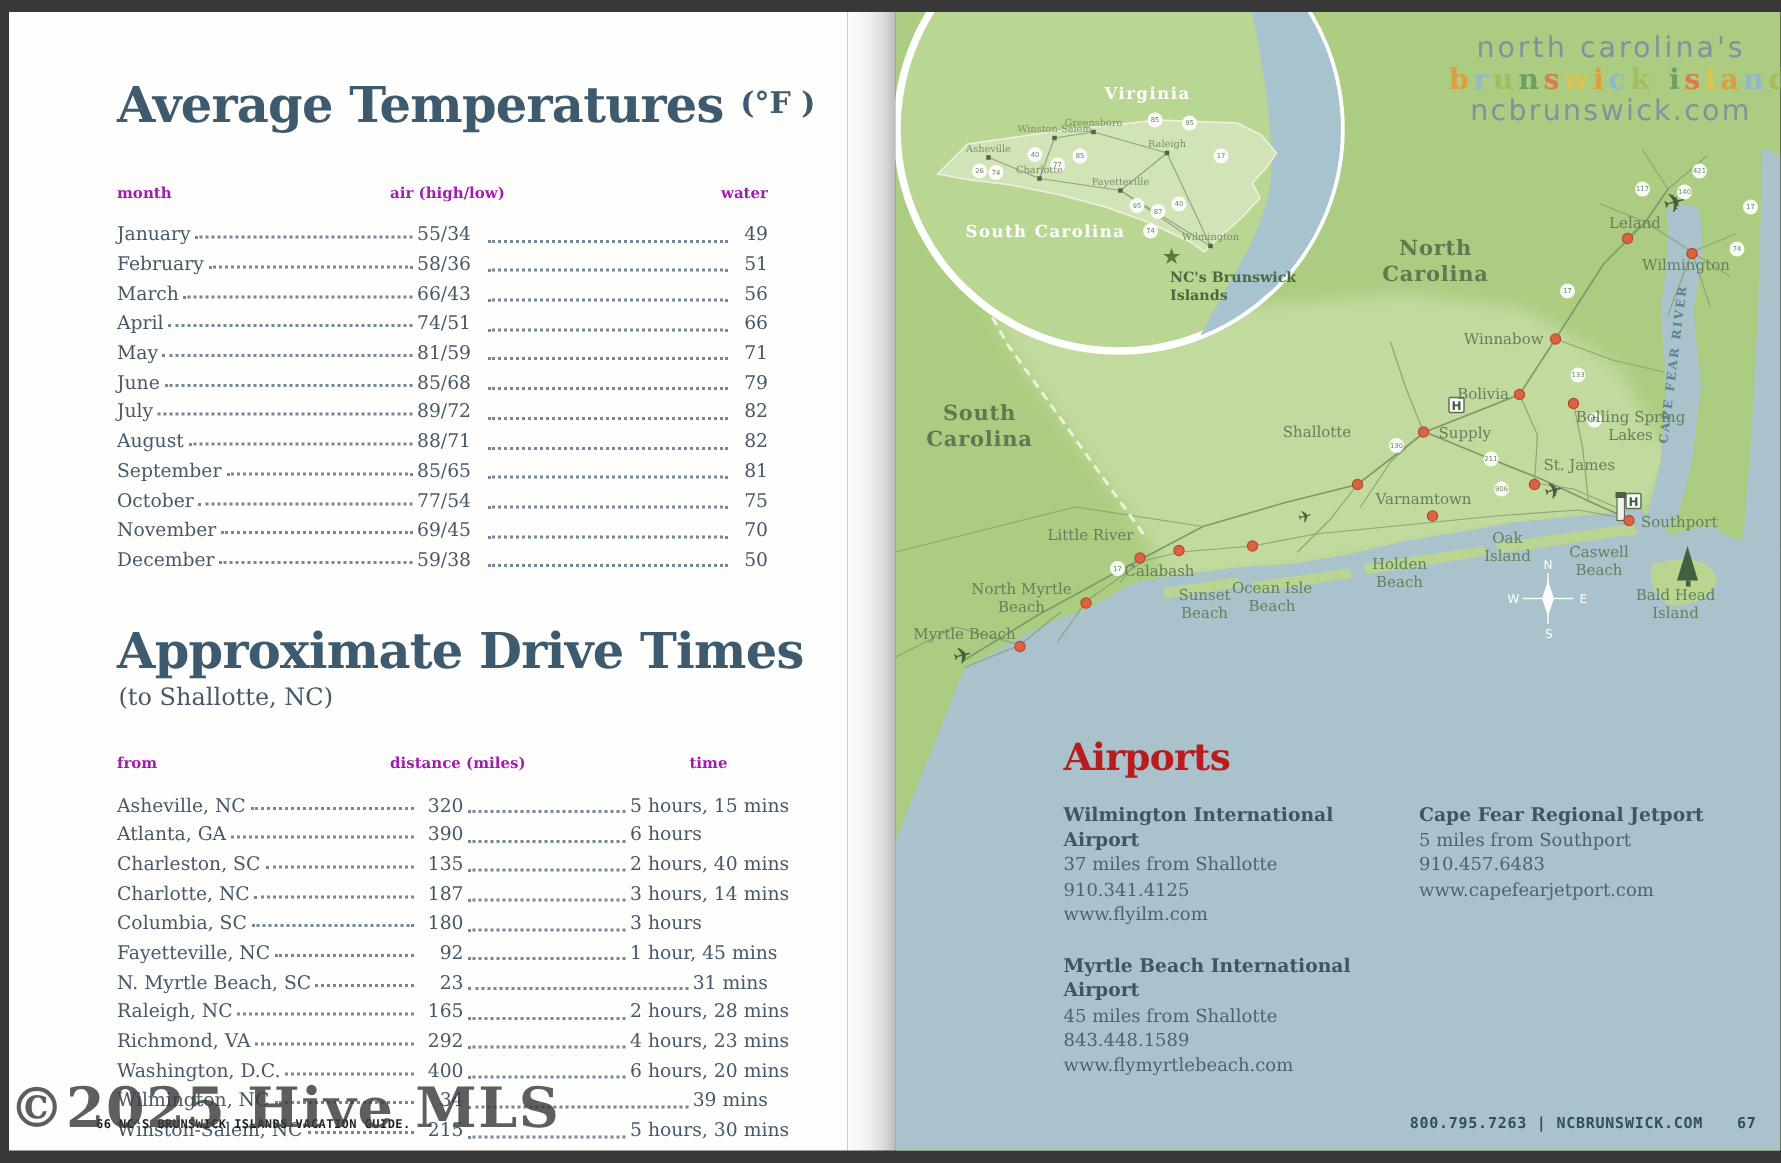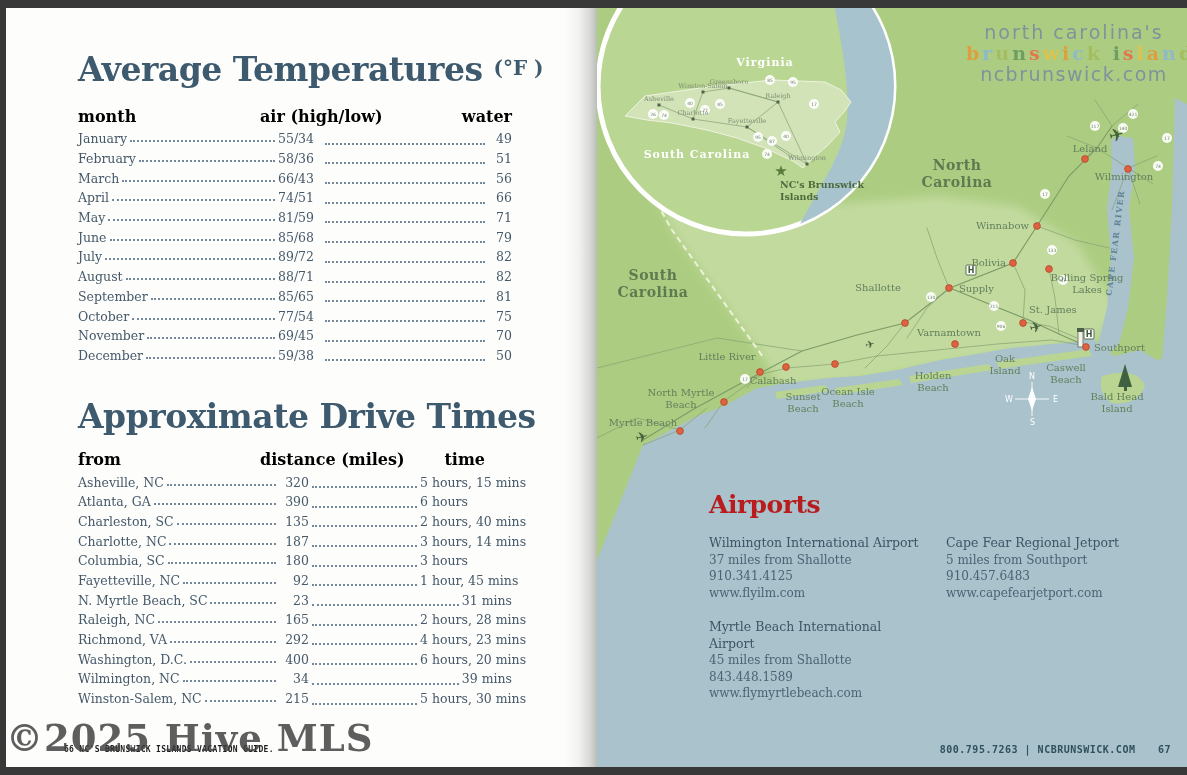--- a/index.html
+++ b/index.html
@@ -13,21 +13,21 @@
     position:absolute;left:6px;top:8px;width:559px;height:759px;
     background:#fdfdfb;
   }
   .page-inner{padding:42px 53px 0 72px;}
   h1.sec-title{
     margin:0;color:#3e5a6e;font-weight:700;
     font-size:33px;letter-spacing:-0.5px;line-height:40px;white-space:nowrap;
   }
   h1.sec-title .unit{font-size:20px;position:relative;top:-6px;letter-spacing:0;}
   .subtitle{color:#46596a;font-size:16px;margin:1px 0 0 1px;}
-  .thead{position:relative;height:22px;margin-top:13px;font-weight:700;font-size:16px;color:#000000;}
+  .thead{position:relative;height:22px;margin-top:30px;font-weight:700;font-size:10px;color:#a21caf;}
   .thead .h-a{position:absolute;left:0;}
   .thead .h-b{position:absolute;left:182px;}
   .thead .h-c{position:absolute;right:0;}
   .thead .h-c.indent{right:27px;text-align:center;}
   .trow{display:flex;align-items:center;height:19.7px;font-size:12.5px;color:#46596a;white-space:nowrap;}
   .box1{display:flex;align-items:baseline;}
   .tempbox{width:200px;}
   .drivebox{width:231px;}
   .leader{flex:1;border-bottom:2px dotted #74889b;margin:0 3px;align-self:flex-end;margin-bottom:4px;min-width:8px;}
   .air{width:44px;}
@@ -70,21 +70,21 @@
   
   .brand{position:absolute;left:369px;top:14px;width:216px;text-align:center;line-height:21px;}
   .brand .b1,.brand .b3{font-size:19px;color:#7e939b;letter-spacing:2px;font-family:"DejaVu Sans",sans-serif;}
   .brand .b2{font-size:19px;letter-spacing:3px;font-weight:700;font-family:"DejaVu Serif",serif;}
   .brand .b3{letter-spacing:1.5px;}
   
   .airports{position:absolute;left:112px;top:482px;width:470px;color:#42576a;}
   .airports h2{margin:0;font-size:25px;font-weight:700;color:#b91c1c;letter-spacing:-0.5px;}
   .air-grid{display:grid;grid-template-columns:215px auto;column-gap:22px;row-gap:18px;margin-top:16px;}
   .air-card{font-size:12px;line-height:16.5px;color:#4b6374;}
-  .air-card .nm{font-weight:400;font-size:12.5px;color:#3e5565;}
+  .air-card .nm{font-weight:700;font-size:12.5px;color:#3e5565;}
   
   .map-footer{position:absolute;right:16px;bottom:12px;font-family:"DejaVu Sans Mono",monospace;
     font-size:10px;font-weight:700;letter-spacing:.5px;color:#30505e;}
   .map-footer .pg{margin-left:16px;}
 </style>
 </head>
 <body>
 
 <div class="page-left">
   <div class="page-inner">
@@ -201,20 +201,21 @@
             <span class="leader"></span>
           </span>
        <span class="air">59/38</span>
        <span class="leader"></span>
        <span class="val">50</span>
      </div>
       </div>
 
     <div class="drive-block">
       <h1 class="sec-title">Approximate Drive Times</h1>
+      <div class="subtitle">(to Shallotte, NC)</div>
 
       <div class="thead">
         <span class="h-a">from</span>
         <span class="h-b">distance (miles)</span>
         <span class="h-c indent">time</span>
       </div>
       <div>
           <div class="trow">
        <span class="box1 drivebox">
               <span>Asheville, NC</span>

